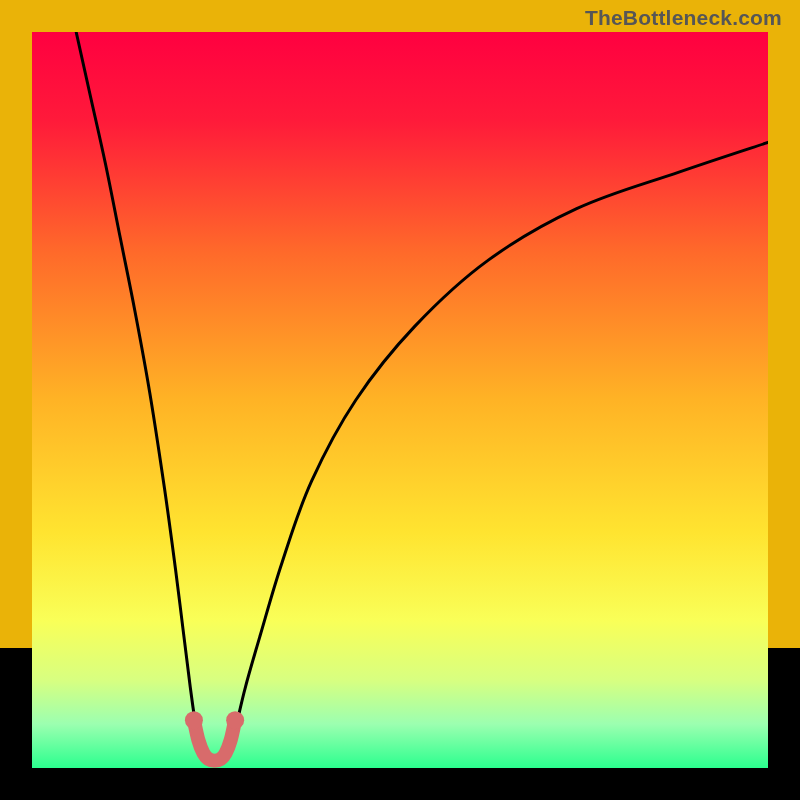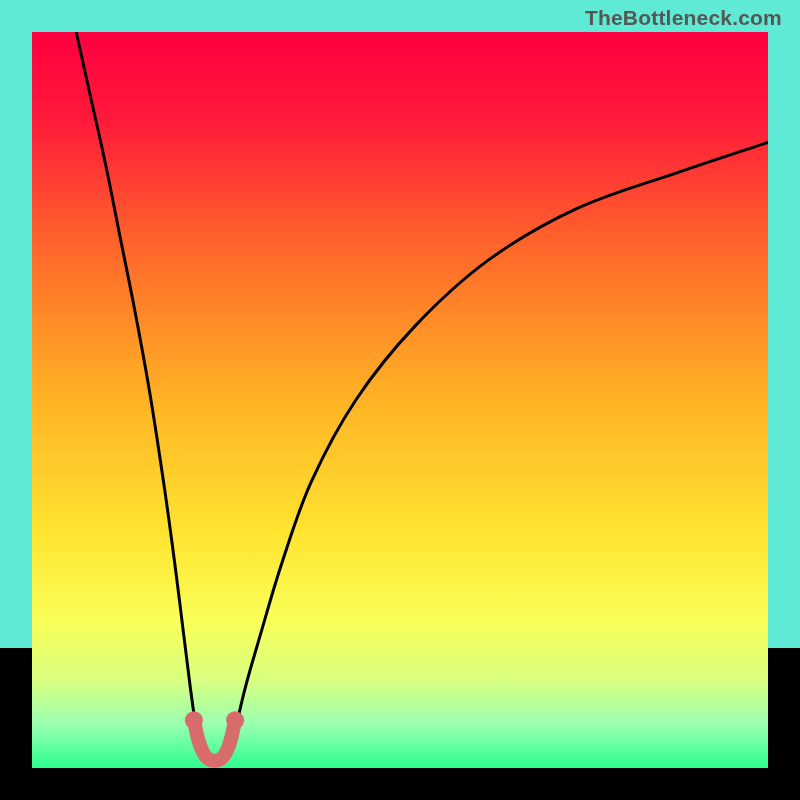--- a/index.html
+++ b/index.html
@@ -9,21 +9,21 @@
     height: 800px;
     background: #000;
     overflow: hidden;
   }
   .frame {
     position: absolute;
     top: 0;
     left: 0;
     width: 800px;
     height: 648px;
-    background: #5eead4;
+    background: #eab308;
   }
   .plot-area {
     position: absolute;
     top: 32px;
     left: 32px;
     width: 736px;
     height: 736px;
     overflow: hidden;
   }
   .gradient {

